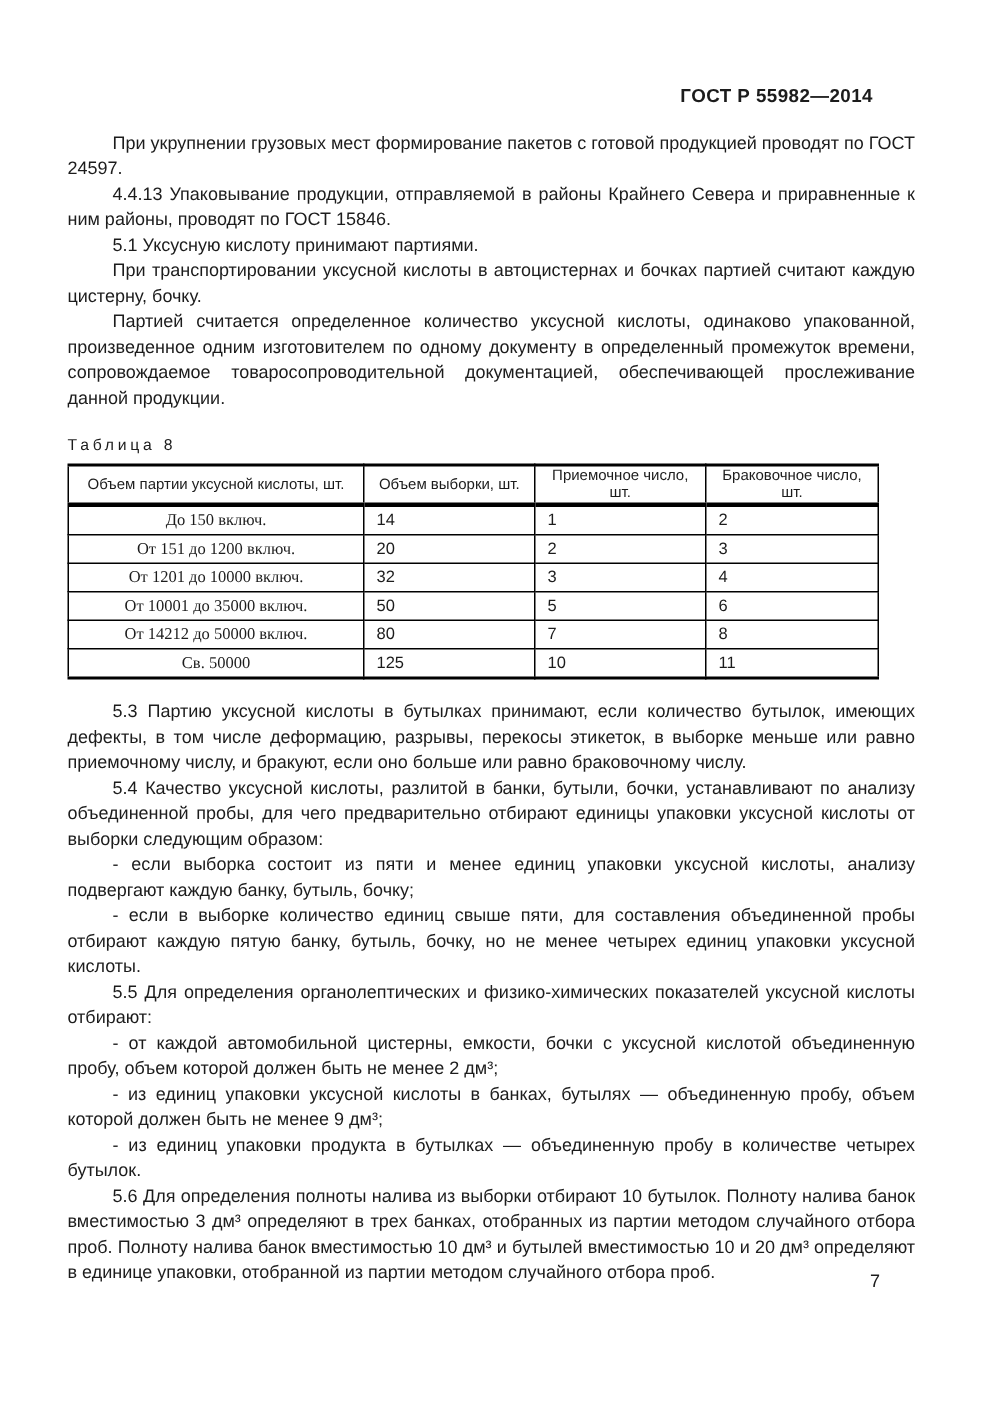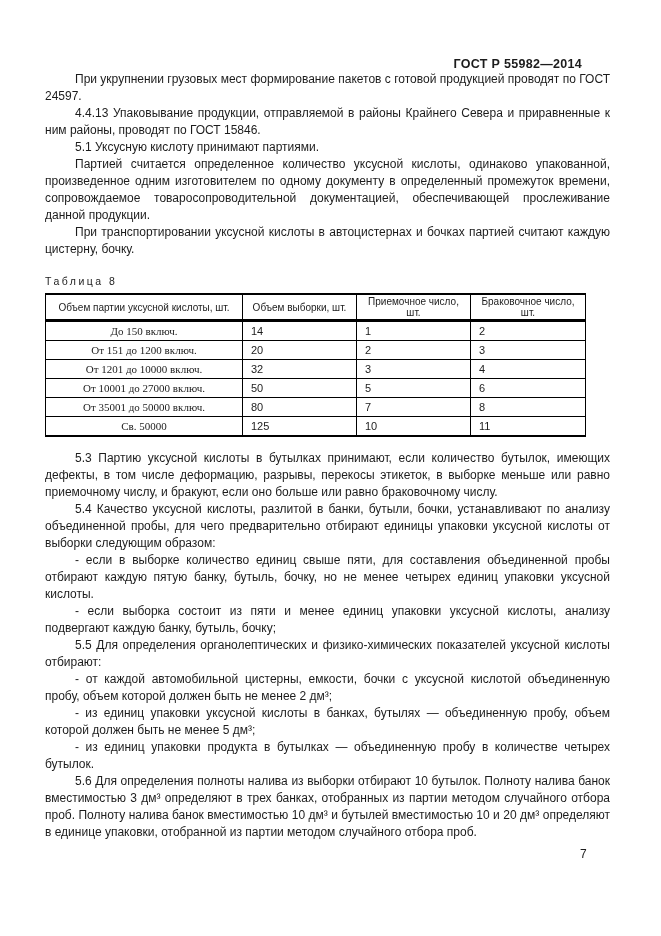--- a/index.html
+++ b/index.html
@@ -22,20 +22,21 @@
     left: 45px;
     top: 57px;
     width: 565px;
   }
   .doc-header {
     text-align: right;
     padding-right: 28px;
     font-size: 12.5px;
     font-weight: bold;
     letter-spacing: 0.3px;
+    margin-bottom: 16px;
   }
   .para {
     margin: 0;
     font-size: 12px;
     line-height: 17px;
     text-align: justify;
     text-indent: 30px;
   }
   .section-title {
     font-size: 15px;
@@ -94,22 +95,22 @@
 
     <div class="doc-header">
       <span>ГОСТ Р 55982—2014</span>
     </div>
 
     <p class="para">При укрупнении грузовых мест формирование пакетов с готовой продукцией проводят по ГОСТ 24597.</p>
     <p class="para">4.4.13 Упаковывание продукции, отправляемой в районы Крайнего Севера и приравненные к ним районы, проводят по ГОСТ 15846.</p>
 
 
     <p class="para">5.1 Уксусную кислоту принимают партиями.</p>
+    <p class="para">При транспортировании уксусной кислоты в автоцистернах и бочках партией считают каждую цистерну, бочку.</p>
     <p class="para">Партией считается определенное количество уксусной кислоты, одинаково упакованной, произведенное одним изготовителем по одному документу в определенный промежуток времени, сопровождаемое товаросопроводительной документацией, обеспечивающей прослеживание данной продукции.</p>
-    <p class="para">При транспортировании уксусной кислоты в автоцистернах и бочках партией считают каждую цистерну, бочку.</p>
 
     <div class="table-caption">Таблица 8</div>
 
     <table class="t3">
       <colgroup>
         <col style="width:197px">
         <col style="width:114px">
         <col style="width:114px">
         <col style="width:115px">
       </colgroup>
@@ -134,46 +135,46 @@
           <td>2</td>
           <td>3</td>
         </tr>
         <tr>
           <td class="c-left">От 1201 до 10000 включ.</td>
           <td>32</td>
           <td>3</td>
           <td>4</td>
         </tr>
         <tr>
-          <td class="c-left">От 10001 до 27000 включ.</td>
+          <td class="c-left">От 10001 до 35000 включ.</td>
           <td>50</td>
           <td>5</td>
           <td>6</td>
         </tr>
         <tr>
-          <td class="c-left">От 35001 до 50000 включ.</td>
+          <td class="c-left">От 14212 до 50000 включ.</td>
           <td>80</td>
           <td>7</td>
           <td>8</td>
         </tr>
         <tr>
           <td class="c-left">Св. 50000</td>
           <td>125</td>
           <td>10</td>
           <td>11</td>
         </tr>
       </tbody>
     </table>
 
     <p class="para after-table">5.3 Партию уксусной кислоты в бутылках принимают, если количество бутылок, имеющих дефекты, в том числе деформацию, разрывы, перекосы этикеток, в выборке меньше или равно приемочному числу, и бракуют, если оно больше или равно браковочному числу.</p>
     <p class="para">5.4 Качество уксусной кислоты, разлитой в банки, бутыли, бочки, устанавливают по анализу объединенной пробы, для чего предварительно отбирают единицы упаковки уксусной кислоты от выборки следующим образом:</p>
+    <p class="para">- если выборка состоит из пяти и менее единиц упаковки уксусной кислоты, анализу подвергают каждую банку, бутыль, бочку;</p>
     <p class="para">- если в выборке количество единиц свыше пяти, для составления объединенной пробы отбирают каждую пятую банку, бутыль, бочку, но не менее четырех единиц упаковки уксусной кислоты.</p>
-    <p class="para">- если выборка состоит из пяти и менее единиц упаковки уксусной кислоты, анализу подвергают каждую банку, бутыль, бочку;</p>
     <p class="para">5.5 Для определения органолептических и физико-химических показателей уксусной кислоты отбирают:</p>
     <p class="para">- от каждой автомобильной цистерны, емкости, бочки с уксусной кислотой объединенную пробу, объем которой должен быть не менее 2 дм³;</p>
-    <p class="para">- из единиц упаковки уксусной кислоты в банках, бутылях — объединенную пробу, объем которой должен быть не менее 5 дм³;</p>
+    <p class="para">- из единиц упаковки уксусной кислоты в банках, бутылях — объединенную пробу, объем которой должен быть не менее 9 дм³;</p>
     <p class="para">- из единиц упаковки продукта в бутылках — объединенную пробу в количестве четырех бутылок.</p>
     <p class="para">5.6 Для определения полноты налива из выборки отбирают 10 бутылок. Полноту налива банок вместимостью 3 дм³ определяют в трех банках, отобранных из партии методом случайного отбора проб. Полноту налива банок вместимостью 10 дм³ и бутылей вместимостью 10 и 20 дм³ определяют в единице упаковки, отобранной из партии методом случайного отбора проб.</p>
 
   </div>
 
   <div class="page-number">7</div>
 </div>
 
 </body></html>

